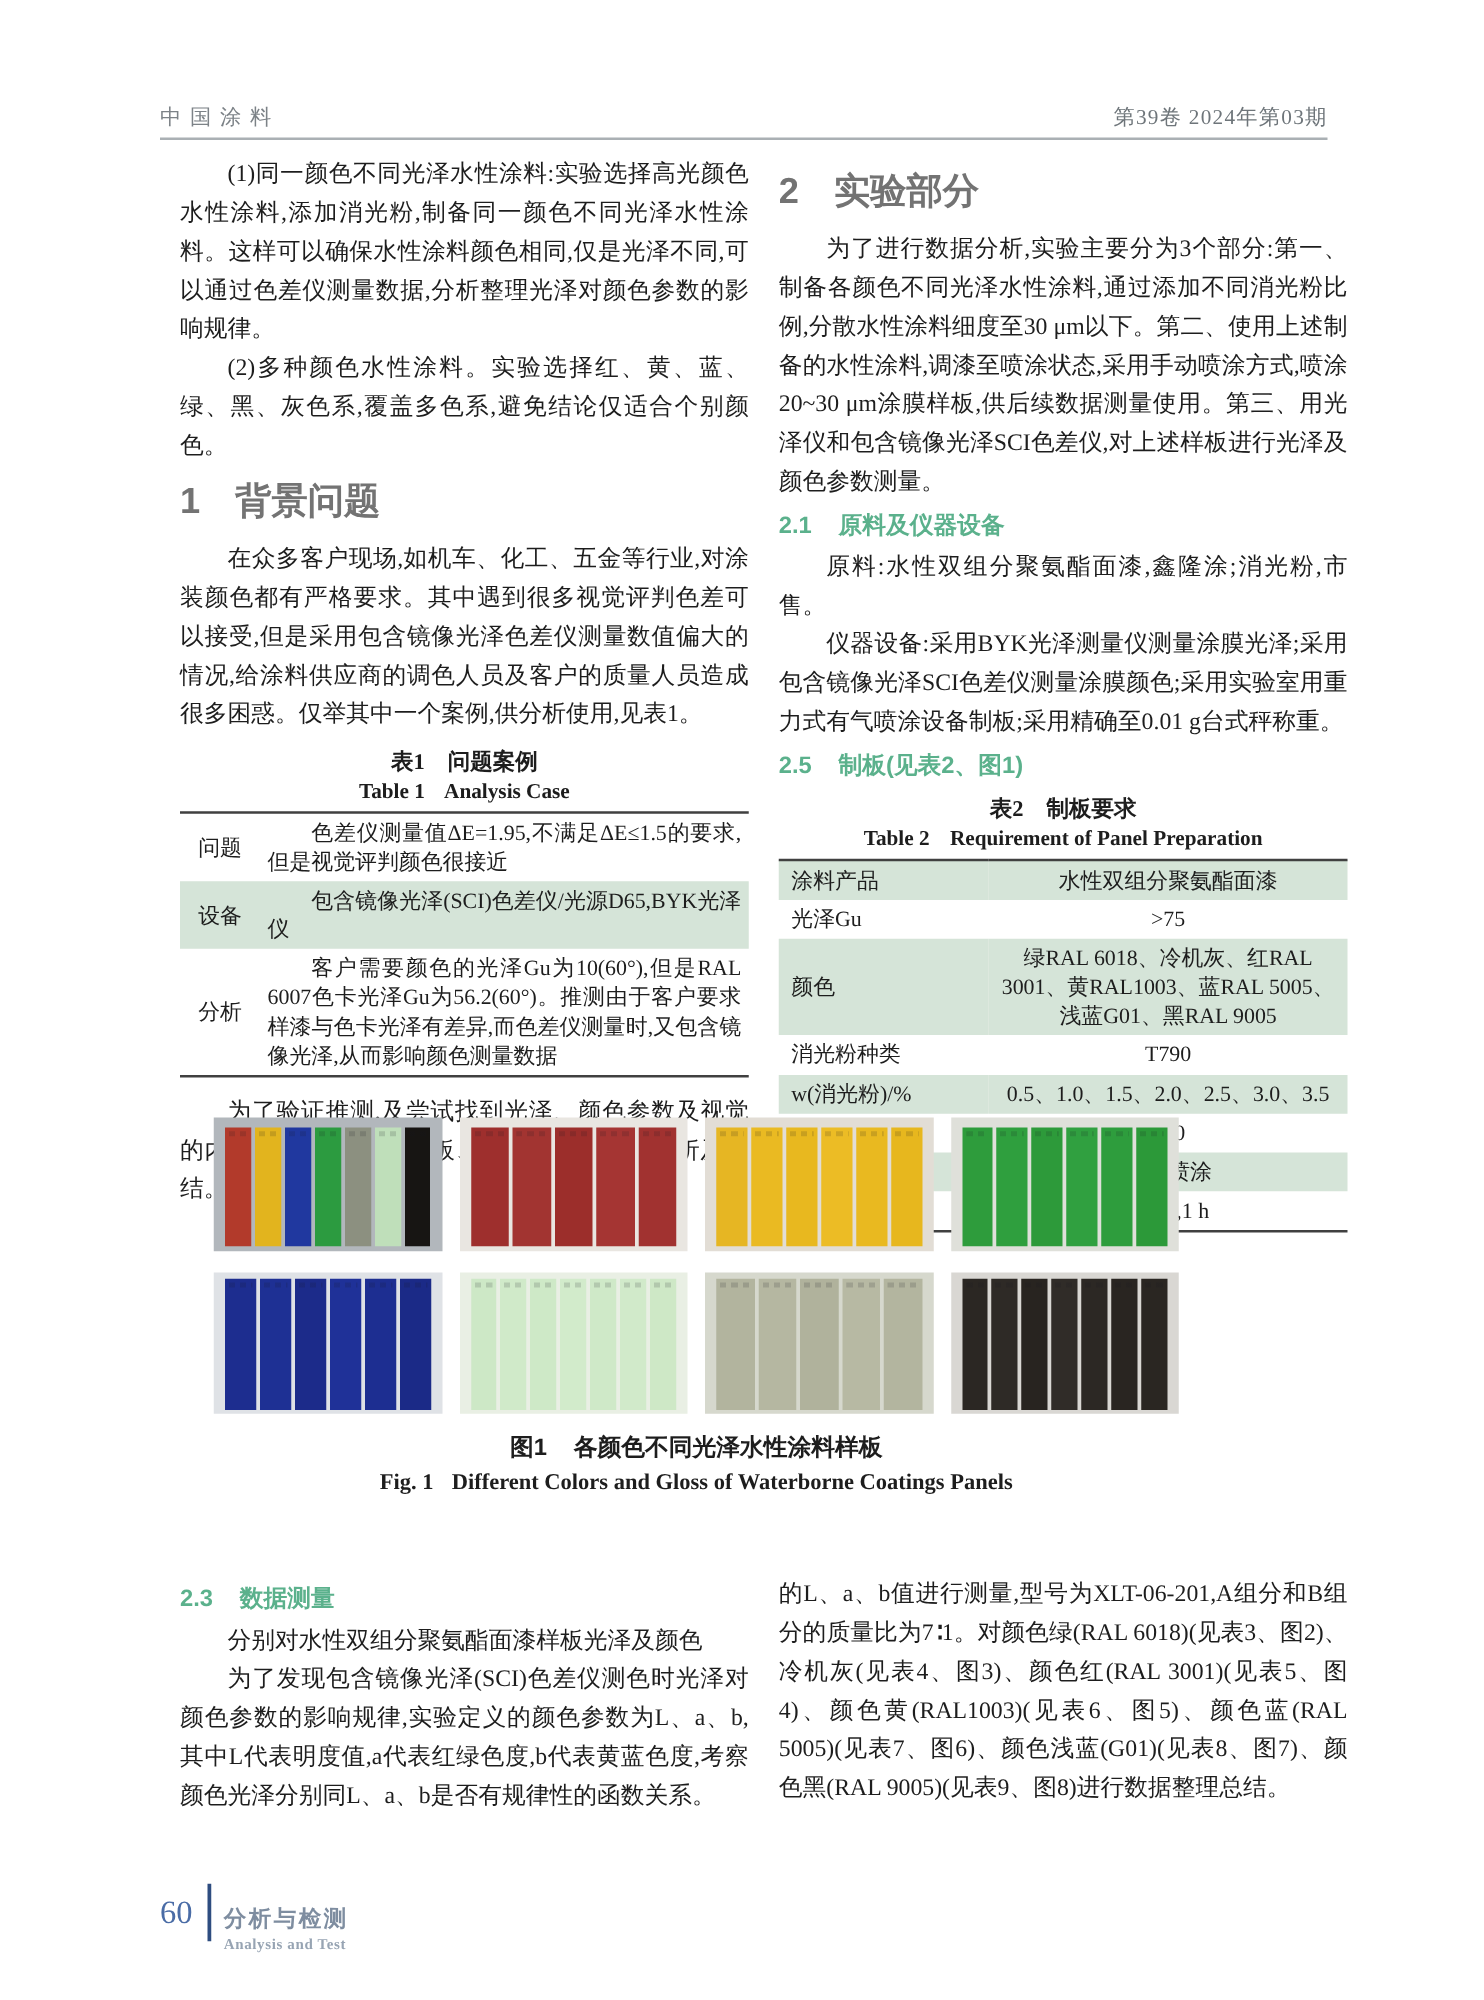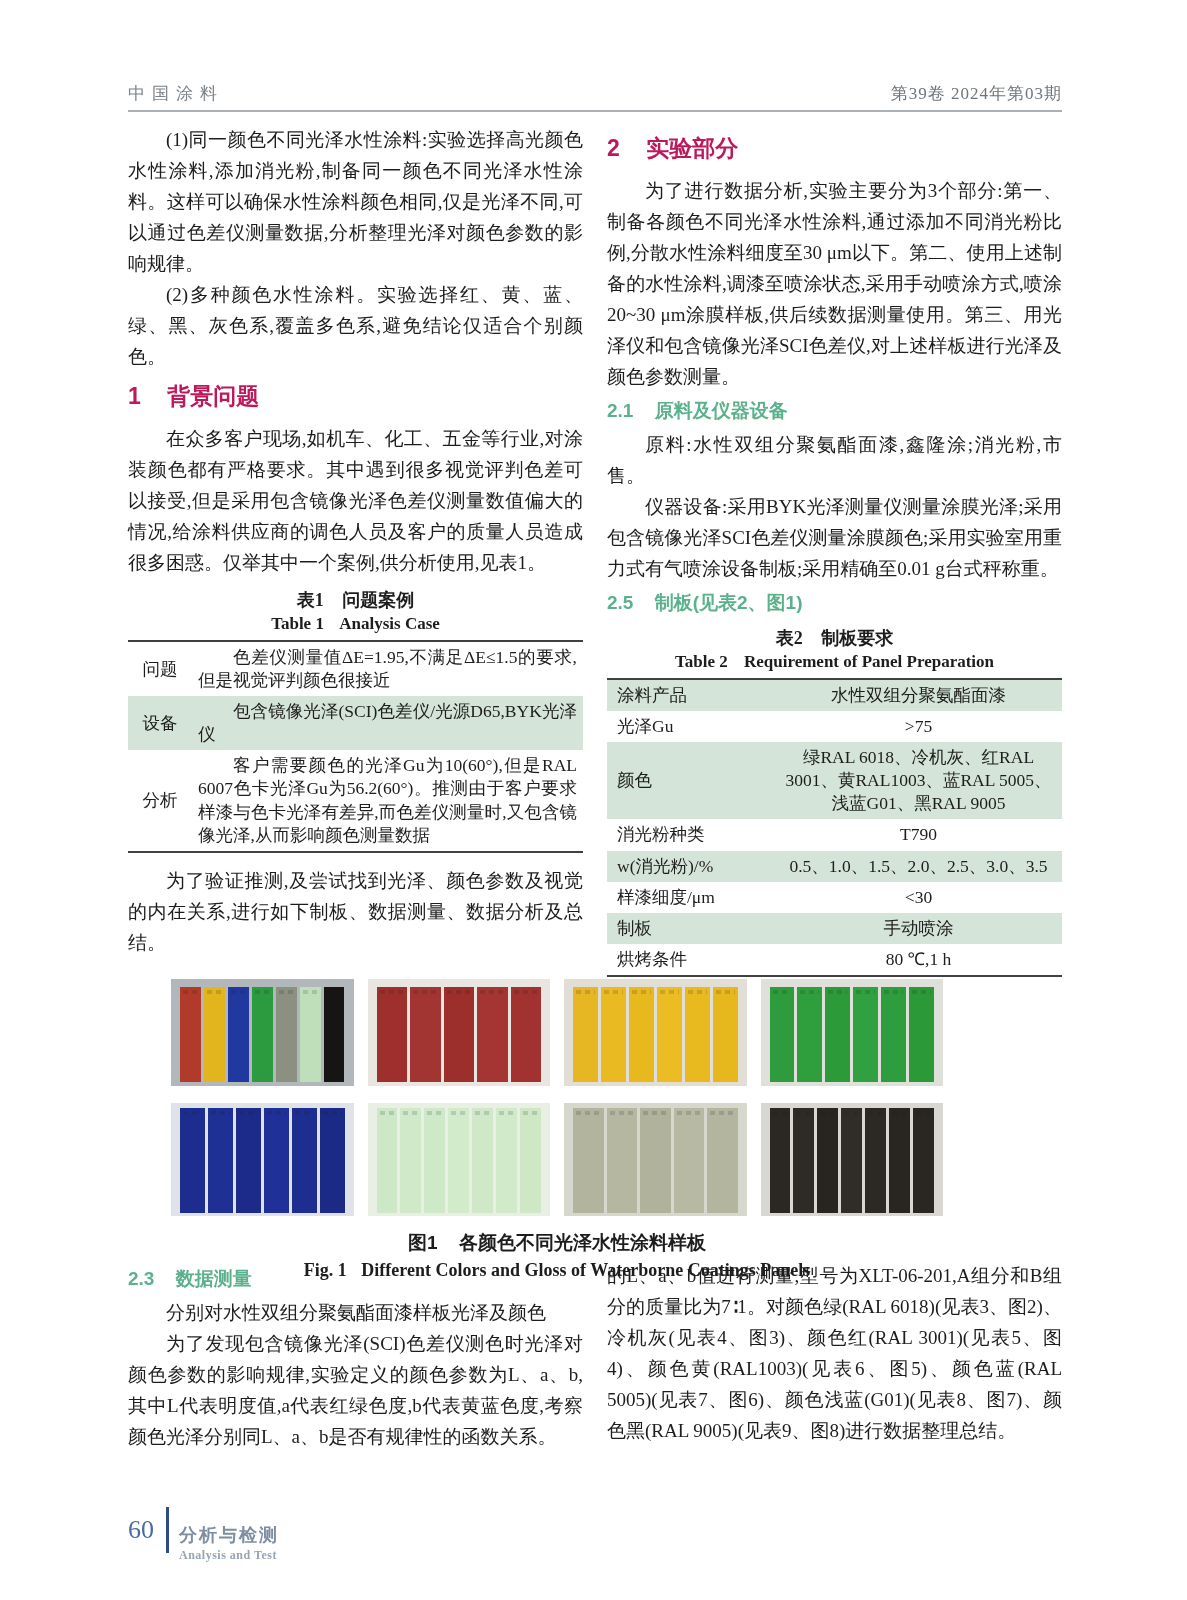--- a/index.html
+++ b/index.html
@@ -12,30 +12,30 @@
   
   .header { position:absolute; top:82px; left:128px; width:934px;
     display:flex; justify-content:space-between; align-items:flex-end;
     font-size:17px; color:#7c8287; }
   .journal { letter-spacing:7px; }
   .issue { color:#6e757a; letter-spacing:1px; }
   .header-rule { position:absolute; top:110px; left:128px; width:934px;
     border-top:2px solid #aab0b4; }
 
   
-  .cols { position:absolute; left:128px; width:934px; display:flex; gap:24px; }
+  .cols { position:absolute; left:144px; width:934px; display:flex; gap:24px; }
   .cols.top { top:124px; height:824px; }
   .cols.bottom { top:1260px; }
   .col { width:455px; }
 
   .para { margin:0; font-size:19px; line-height:31px; text-align:justify; text-indent:2em; }
   .para.noindent { text-indent:0; }
 
   h2.sec { margin:9px 0 11px; font-family:"Liberation Sans",sans-serif;
-    font-size:23px; font-weight:bold; color:#be185d; }
+    font-size:29px; font-weight:bold; color:#737373; }
   h2.sec .num { margin-right:20px; }
   h3.subsec { margin:6px 0 5px; font-family:"Liberation Sans",sans-serif;
     font-size:19px; font-weight:bold; color:#5bb18c; }
   h3.subsec .num { margin-right:16px; }
 
   .tbl-cap-zh { margin:10px 0 2px; text-align:center; font-weight:bold; font-size:18px; }
   .tbl-cap-zh .capnum { margin-right:14px; }
   .tbl-cap-en { margin:0 0 6px; text-align:center; font-weight:bold; font-size:17px; }
   .tbl-cap-en .capnum { margin-right:12px; }
 
@@ -43,21 +43,21 @@
     border-top:2px solid #404040; border-bottom:2px solid #404040;
     font-size:17.5px; }
   table.datatbl td { padding:4px 6px; line-height:1.32; vertical-align:middle; }
   tr.alt { background:#d5e4d8; }
   .t1 td.lbl { width:64px; text-align:center; padding-left:2px; padding-right:2px; }
   .t1 td.cnt { text-align:justify; text-indent:2em; }
   .t2 td.lbl { width:168px; text-align:left; padding-left:10px; }
   .t2 td.val { text-align:center; }
 
   
-  .figure { position:absolute; top:979px; left:128px; width:815px;padding-left:43px; }
+  .figure { position:absolute; top:894px; left:128px; width:815px;padding-left:43px; }
   .figrow { display:flex; gap:14px; }
   .figrow + .figrow { margin-top:17px; }
   .photo { flex:1; height:107px; padding:8px 9px 4px; display:flex; gap:3px; }
   .figrow.r2 .photo { height:113px; padding:5px 9px 3px; }
   .strip { flex:1; }
   .strip::before { content:""; display:block; margin:3px 3px 0; height:4px;
     background:repeating-linear-gradient(90deg, rgba(20,20,30,.5) 0 5px, transparent 5px 9px);
     opacity:.3; }
   .fig-cap { margin-top:14px; text-align:center; }
   .fig-cap-zh { font-family:"Liberation Sans",sans-serif; font-weight:bold; font-size:19px; }

